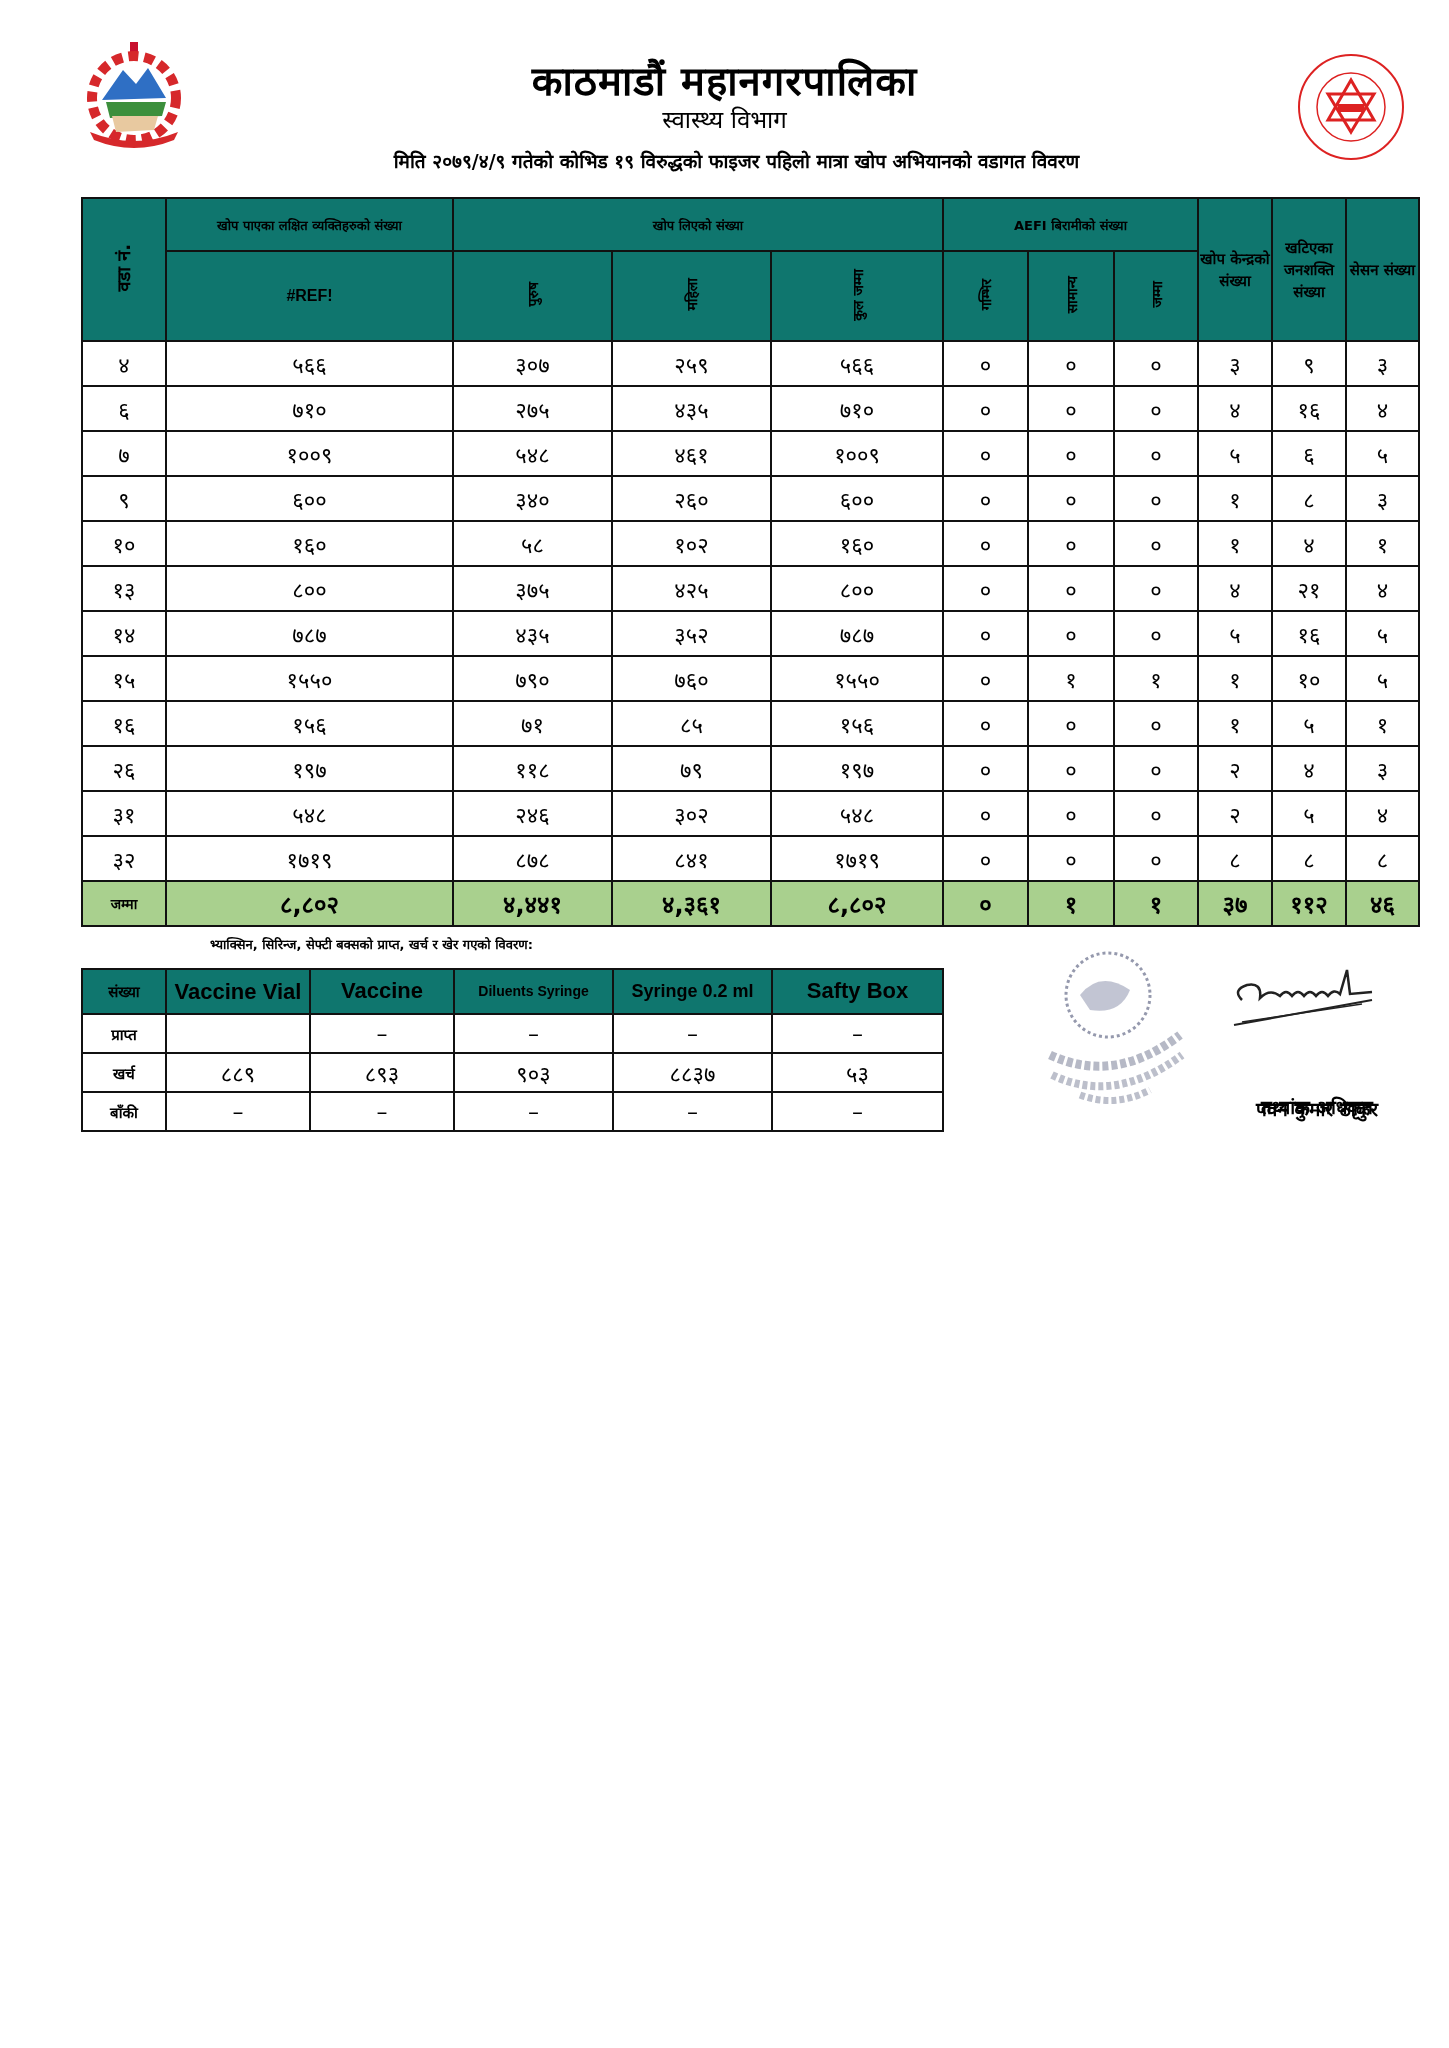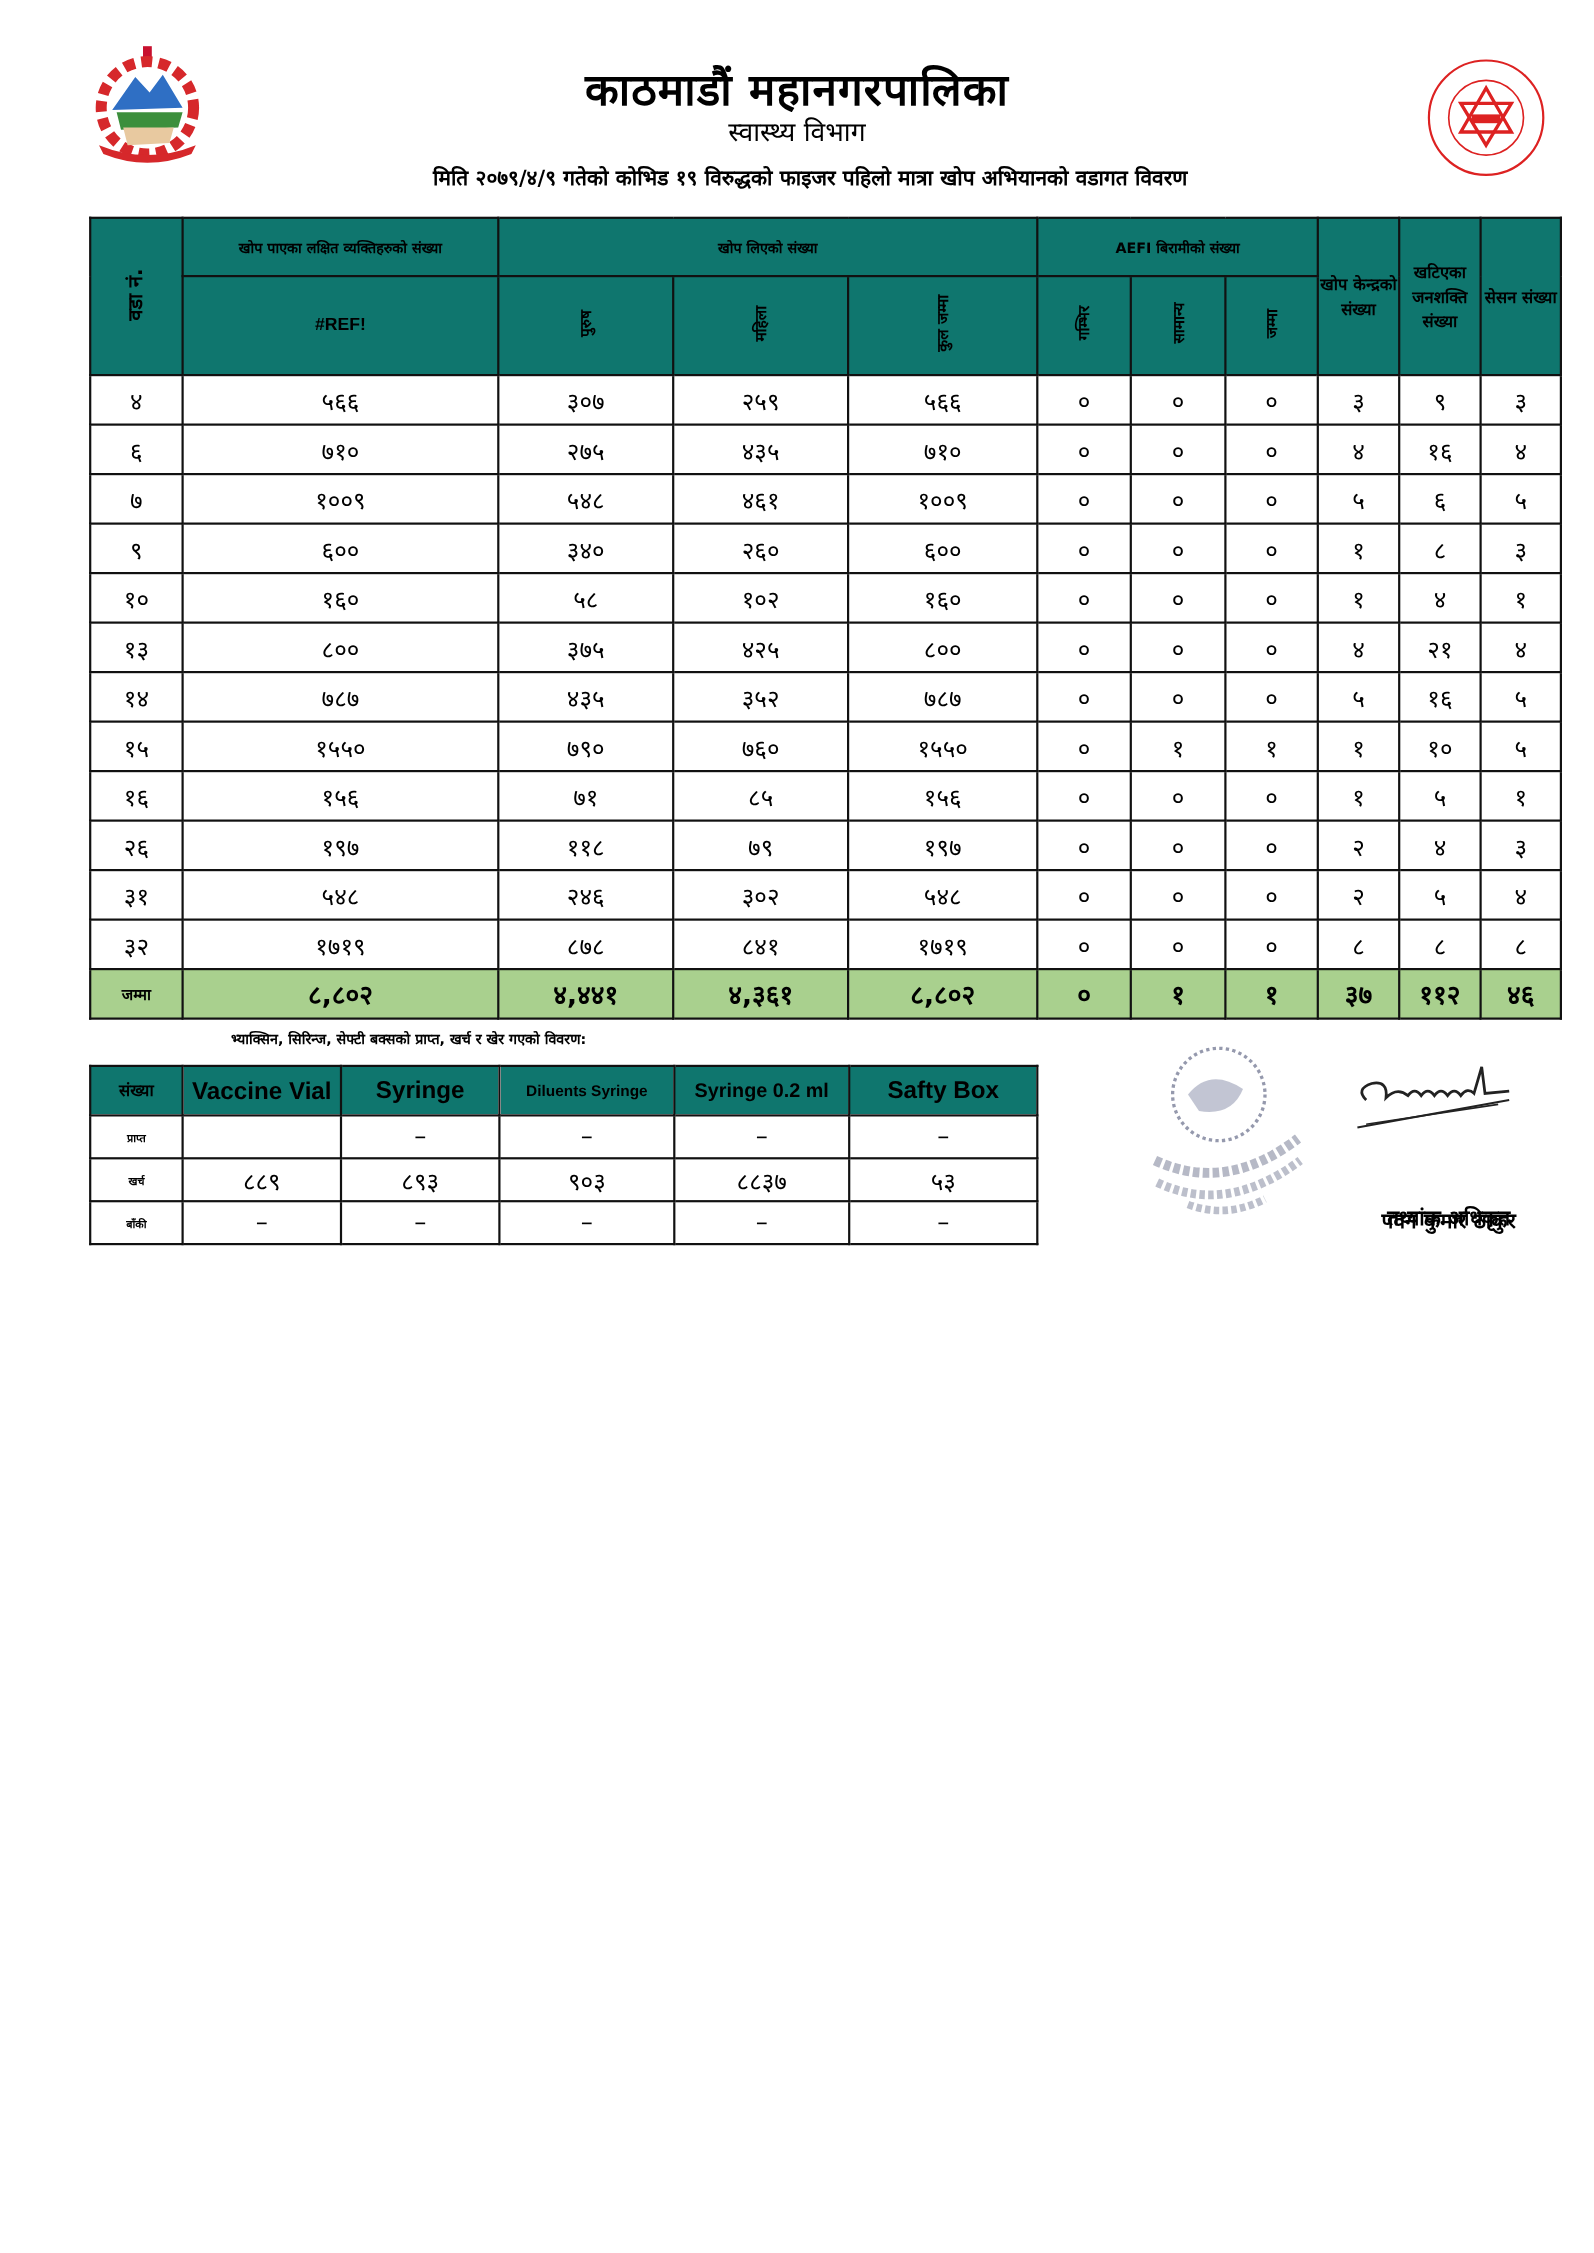--- a/index.html
+++ b/index.html
@@ -24,21 +24,21 @@
   #main-table tr.total td { font-size:24px; font-weight:bold; background:#a9d08e; }
   #main-table tr.total td.first { font-size:14px; }
   .vert { display:inline-block; writing-mode:vertical-rl; transform:rotate(180deg); font-size:14px; font-weight:bold; white-space:nowrap; }
   .vert.big { font-size:18px; }
   .small-hdr { font-size:15px !important; line-height:22px; }
 
   #caption { left:210px; top:935px; font-size:13px; font-weight:bold;text-align:right; }
   #supply-table { position:absolute; left:81px; top:968px; width:861px; }
   #supply-table th { height:43px; font-weight:bold; font-family:"Liberation Sans", sans-serif; overflow:hidden; }
   #supply-table td { height:37px; font-size:22px; }
-  #supply-table .rowlbl { font-size:10px; font-weight:bold; }
+  #supply-table .rowlbl { font-size:15px; font-weight:bold; }
 
   #stamp { left:1030px; top:940px; width:170px; height:170px; }
   #signature { left:1222px; top:960px; width:180px; height:75px; }
   #signer-name { left:1222px; top:1056px; width:190px; text-align:center; font-size:19px; font-weight:bold;margin-top:40px; }
   #signer-title { left:1222px; top:1094px; width:190px; text-align:center; font-size:19px; font-weight:bold; }
 </style>
 </head>
 <body>
 
 <div id="logo-left" class="abs">
@@ -281,21 +281,21 @@
       <col style="width:144px">
       <col style="width:144px">
       <col style="width:159px">
       <col style="width:159px">
       <col style="width:171px">
   </colgroup>
   <thead>
       <tr id="supply-head">
         <th class="hdr" style="font-size: 15px; line-height: 1.2;">संख्या</th>
         <th class="hdr" style="font-size: 22px; line-height: 1.05;">Vaccine Vial</th>
-        <th class="hdr" style="font-size: 22px; line-height: 1.2;">Syringe</th>
+        <th class="hdr" style="font-size: 22px; line-height: 1.2;">Vaccine</th>
         <th class="hdr" style="font-size: 14px; line-height: 1.05;">Diluents Syringe</th>
         <th class="hdr" style="font-size: 18px; line-height: 1.2;">Syringe 0.2 ml</th>
         <th class="hdr" style="font-size: 22px; line-height: 1.2;">Safty Box</th>
       </tr>
     </thead>
   <tbody id="supply-body">
       <tr>
         <td class="rowlbl">प्राप्त</td>
         <td></td>
         <td>–</td>

